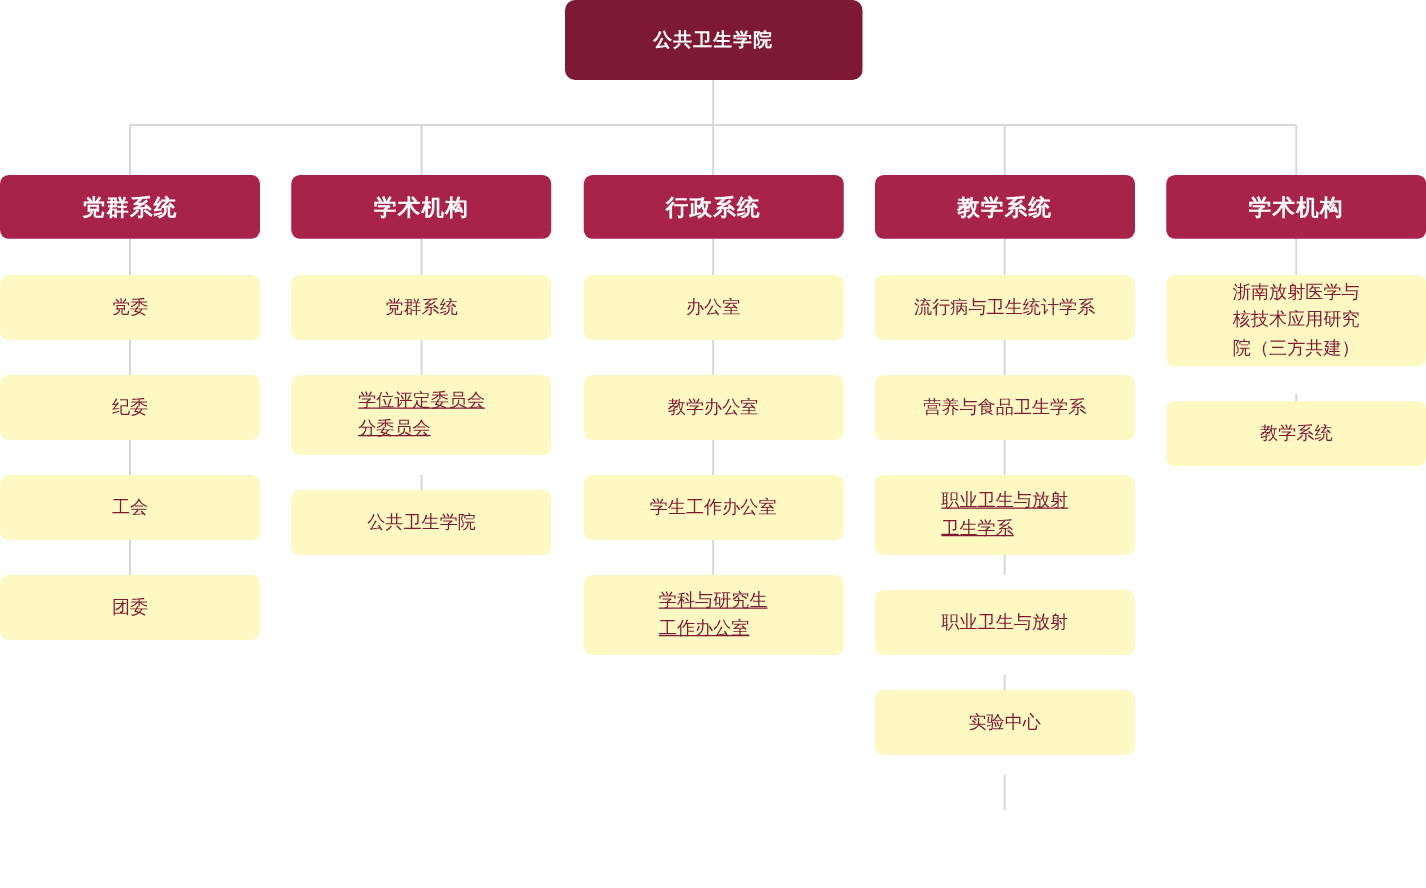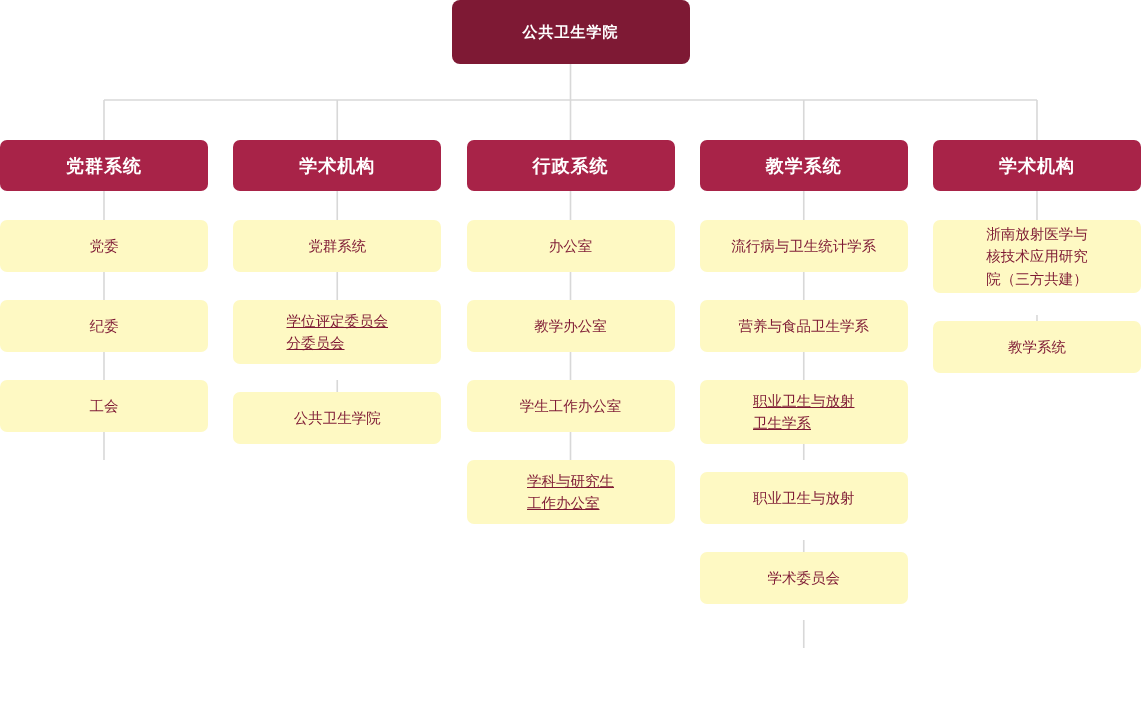--- a/index.html
+++ b/index.html
@@ -144,20 +144,21 @@
       <line x1="1037" y1="191" x2="1037" y2="220" stroke="#D8D8D8" stroke-width="1.6"></line>
       <line x1="1037" y1="315" x2="1037" y2="343" stroke="#D8D8D8" stroke-width="1.6"></line>
     </svg>
 
   <div class="columns" id="columns-container">
       <div class="column">
         <div class="section-header">党群系统</div>
         <div class="leaf lines-1">党委</div>
         <div class="leaf lines-1">纪委</div>
         <div class="leaf lines-1">工会</div>
+        <div class="leaf lines-1">团委</div>
       </div>
       <div class="column">
         <div class="section-header">学术机构</div>
         <div class="leaf lines-1">党群系统</div>
         <div class="leaf lines-2">学位评定委员会
 分委员会</div>
         <div class="leaf lines-1">公共卫生学院</div>
       </div>
       <div class="column">
         <div class="section-header">行政系统</div>
@@ -167,21 +168,21 @@
         <div class="leaf lines-2">学科与研究生
 工作办公室</div>
       </div>
       <div class="column">
         <div class="section-header">教学系统</div>
         <div class="leaf lines-1">流行病与卫生统计学系</div>
         <div class="leaf lines-1">营养与食品卫生学系</div>
         <div class="leaf lines-2">职业卫生与放射
 卫生学系</div>
         <div class="leaf lines-1">职业卫生与放射</div>
-        <div class="leaf lines-1">学术委员会</div>
+        <div class="leaf lines-1">实验中心</div>
       </div>
       <div class="column">
         <div class="section-header">学术机构</div>
         <div class="leaf lines-3">浙南放射医学与
 核技术应用研究
 院（三方共建）</div>
         <div class="leaf lines-1">教学系统</div>
       </div>
     </div>
 

